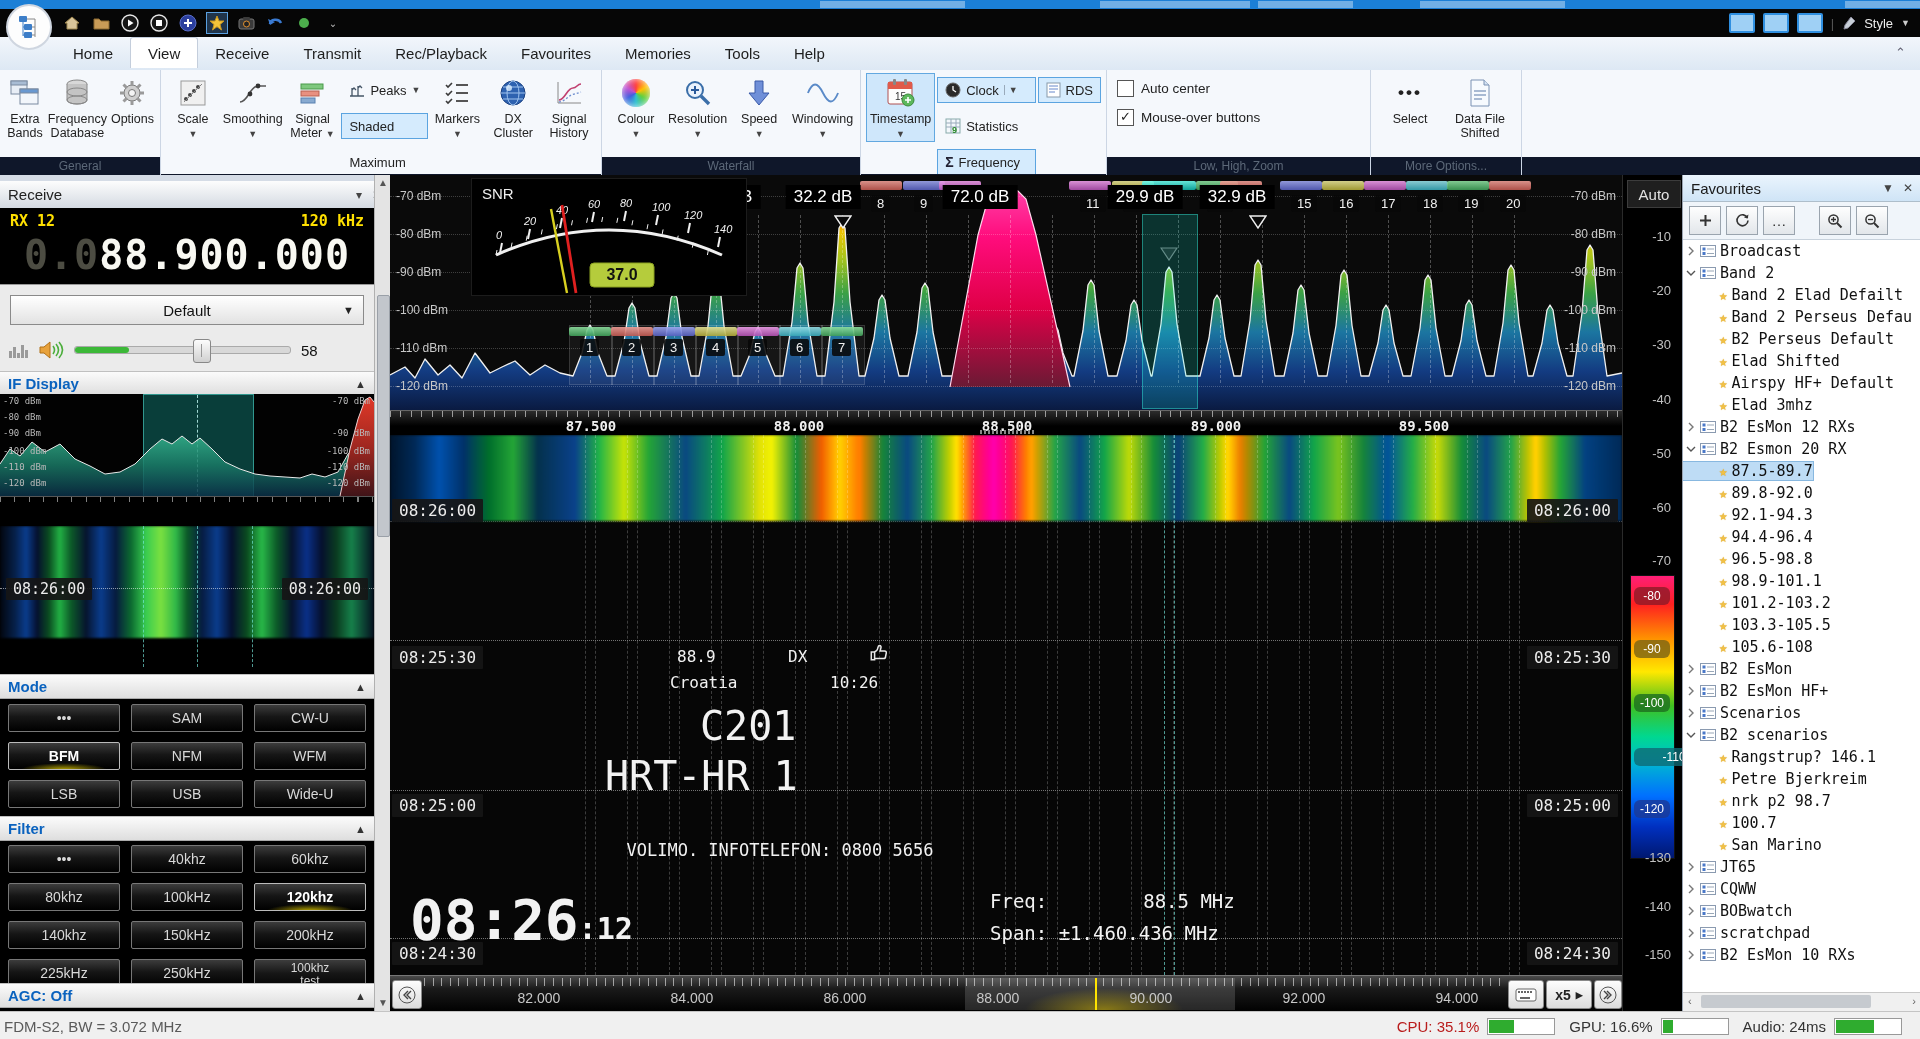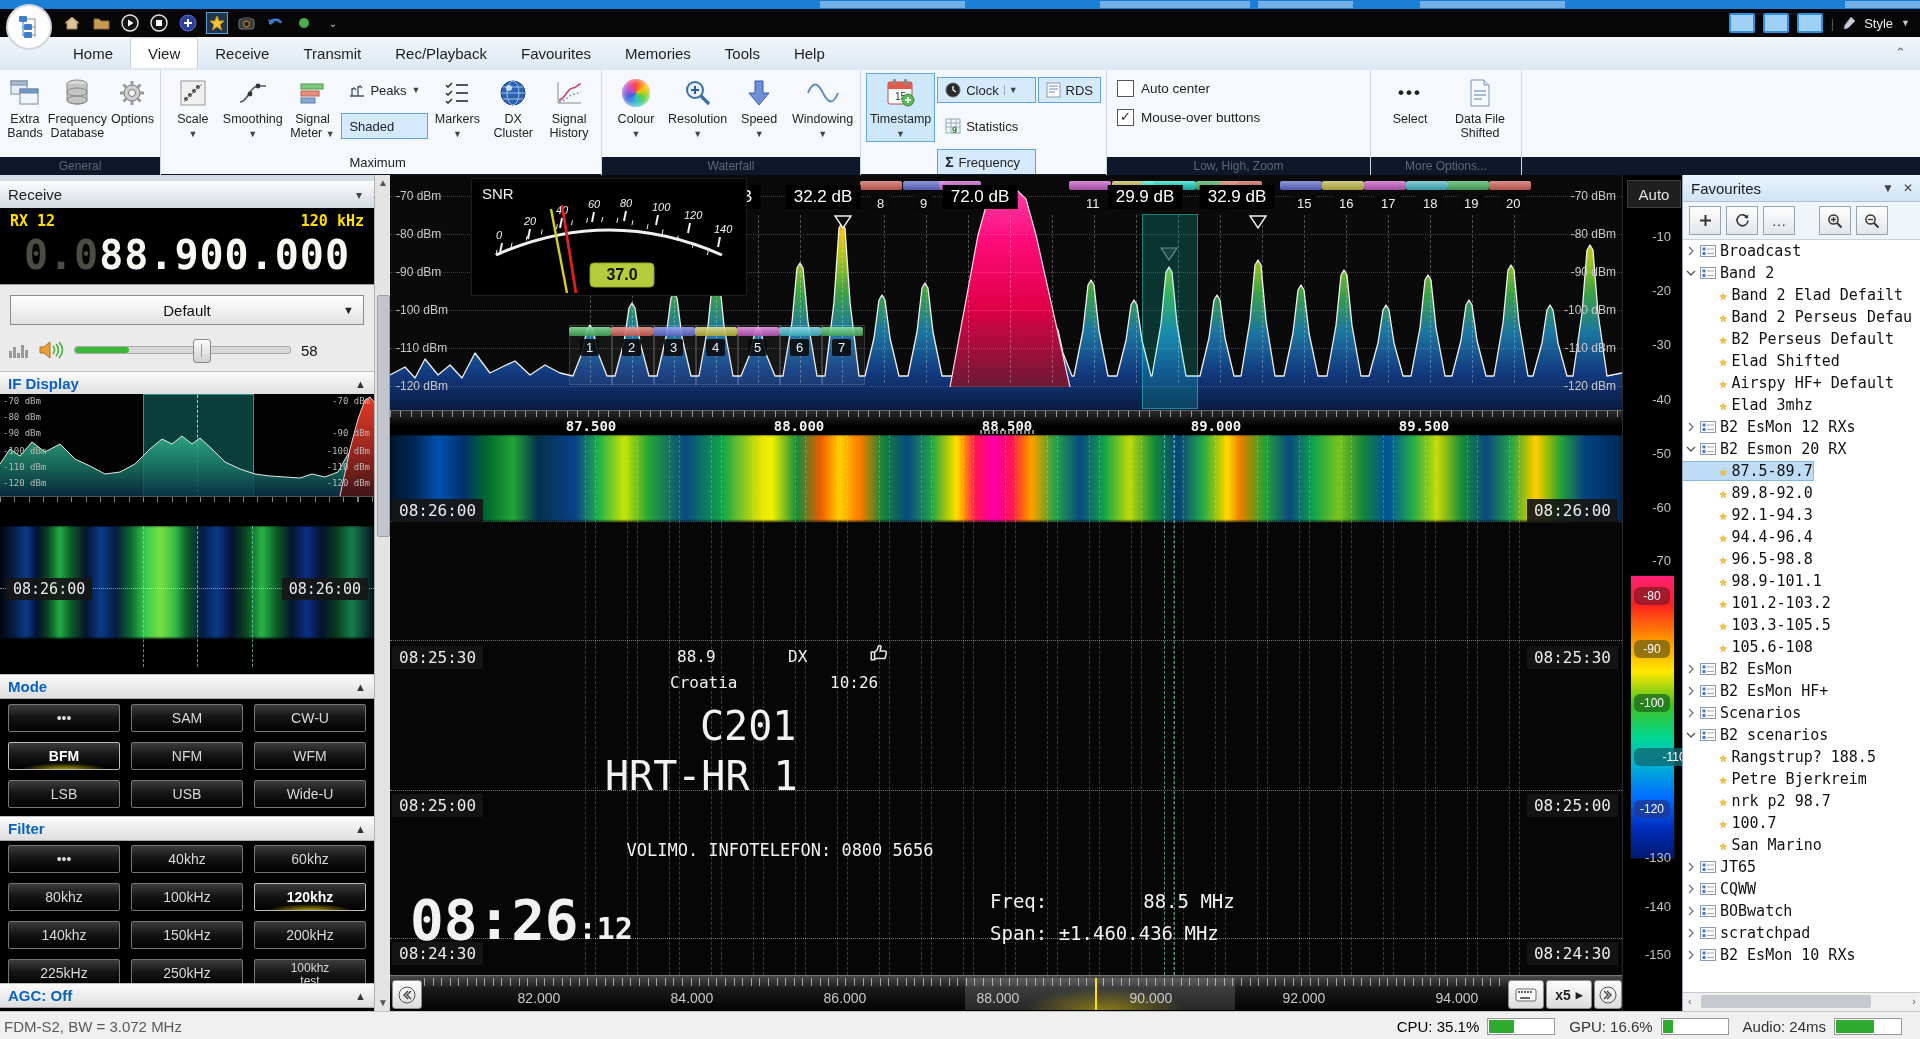--- a/index.html
+++ b/index.html
@@ -1243,21 +1243,21 @@
                 <rect x="2.5" y="8" width="3" height="3" fill="#4a78c8"></rect>
                 <rect x="7" y="4.5" width="7" height="1" fill="#9aa8b8"></rect>
                 <rect x="7" y="9" width="7" height="1" fill="#9aa8b8"></rect>
               </svg>
             </span>
             <span class="lbl">B2 scenarios</span>
           </div>
           <div class="trow star">
             <span style="display: flex; align-items: center;">
               <span class="star-g">★</span>
-              <span class="lbl">Rangstrup? 188.5</span>
+              <span class="lbl">Rangstrup? 146.1</span>
             </span>
           </div>
           <div class="trow star">
             <span style="display: flex; align-items: center;">
               <span class="star-g">★</span>
               <span class="lbl">Petre Bjerkreim</span>
             </span>
           </div>
           <div class="trow star">
             <span style="display: flex; align-items: center;">
@@ -1366,21 +1366,21 @@
       <div id="favhscroll" class="abs">
         <span class="hsar" style="left:5px;">‹</span>
         <span class="hthumb"></span>
         <span class="hsar" style="right:5px;">›</span>
       </div>
     </div>
   </div>
 
   <div id="statusbar" class="abs">
     <span style="margin-left:4px;">FDM-S2, BW = 3.072 MHz</span>
-    <span style="margin-left:auto;color:#000000;">CPU: 35.1%</span>
+    <span style="margin-left:auto;color:#b91c1c;">CPU: 35.1%</span>
     <span class="meter">
         <span class="fill" style="width:38%;"></span>
       </span>
     <span style="color:#333;">GPU: 16.6%</span>
     <span class="meter">
         <span class="fill" style="width:16%;"></span>
       </span>
     <span style="color:#333;">Audio: 24ms</span>
     <span class="meter" style="margin-right:18px;">
         <span class="fill" style="width:58%;"></span>

